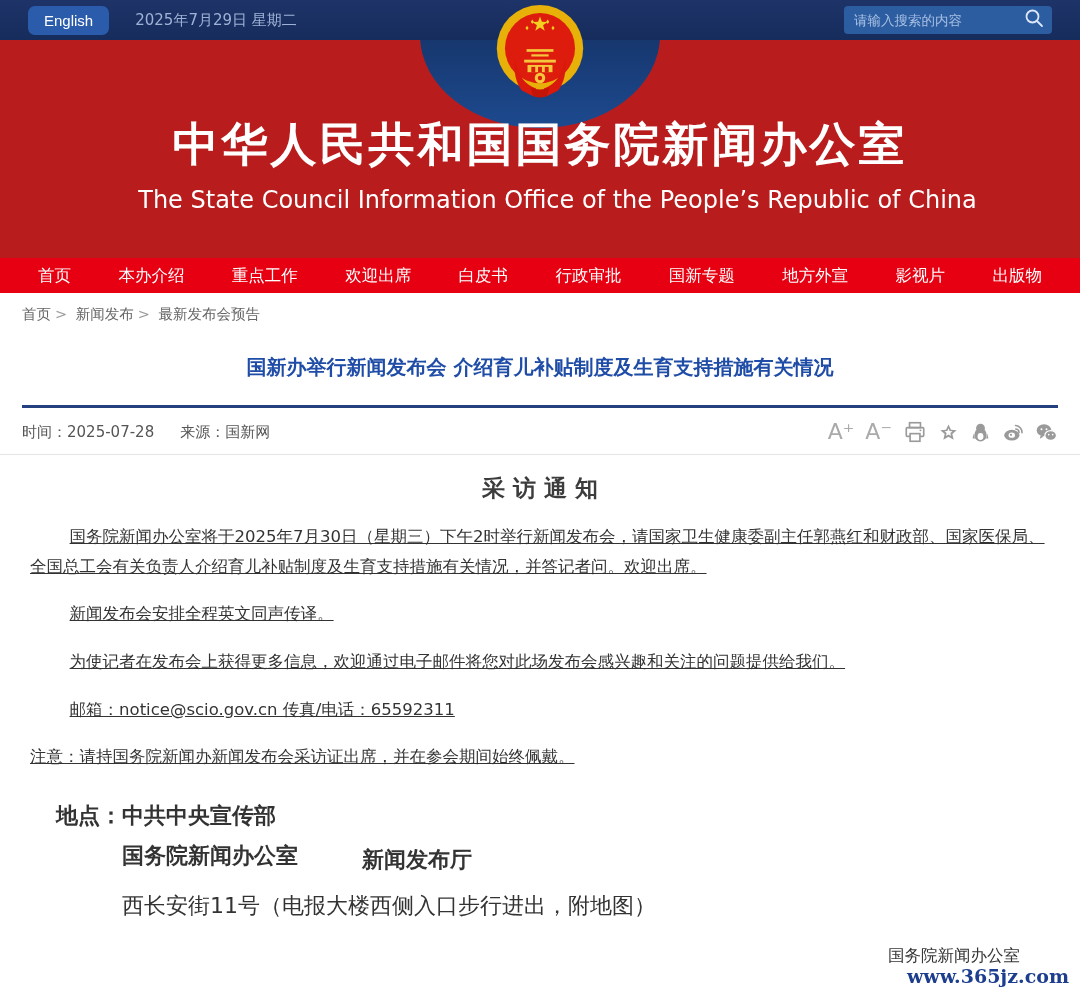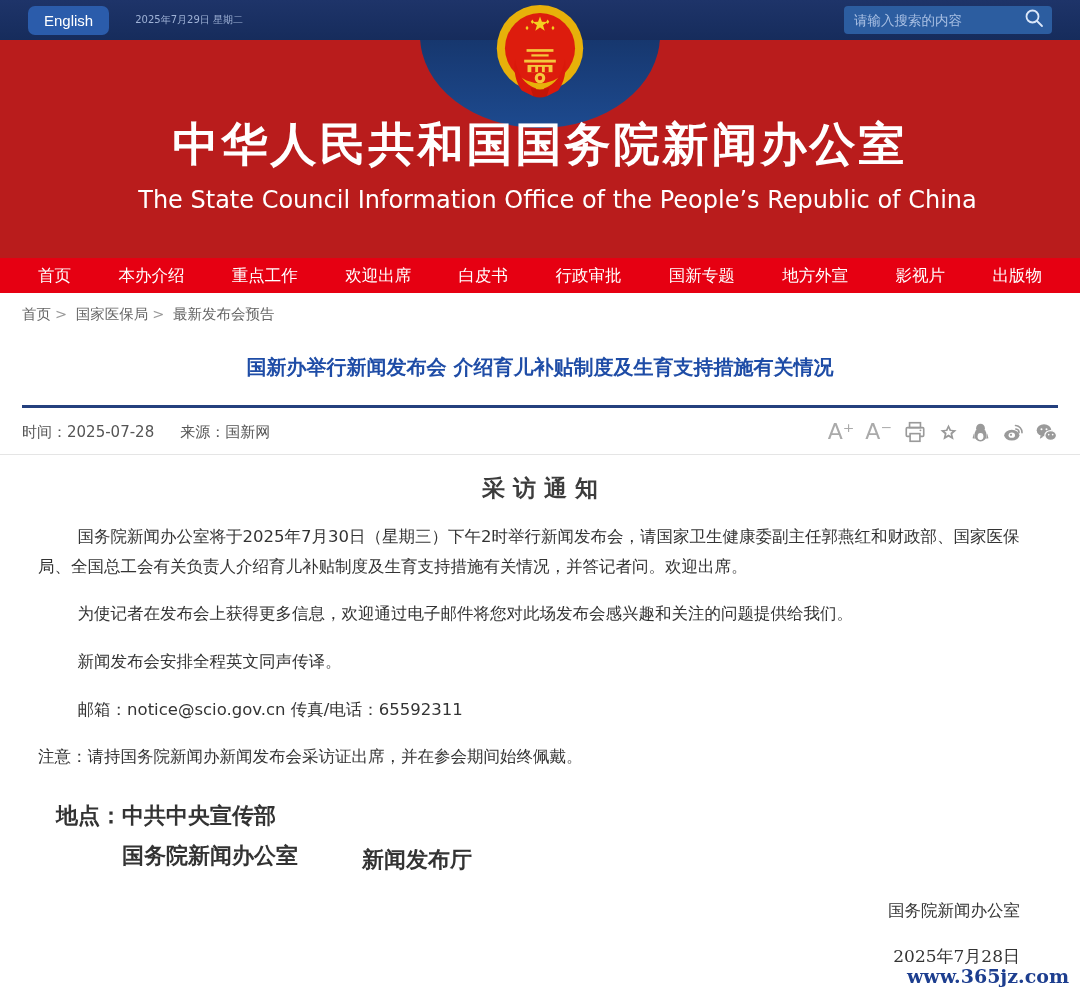--- a/index.html
+++ b/index.html
@@ -12,21 +12,21 @@
 
   
   .topbar {
     height:40px; background:linear-gradient(180deg,#1e3469,#162c5c);
     display:flex; align-items:center; padding:0 28px; position:relative; z-index:3;
   }
   .btn-english {
     background:#2b5cab; color:#fff; font-size:15px; border:none;
     border-radius:7px; padding:6px 16px; cursor:pointer;
   }
-  .topbar-date { color:#9fb2d6; font-size:10px; margin-left:26px; }
+  .topbar-date { color:#9fb2d6; font-size:15px; margin-left:26px; }
   .searchbox {
     margin-left:auto; width:208px; height:28px; background:#2c5da0;
     border-radius:4px; display:flex; align-items:center; padding:0 8px 0 10px;
   }
   .searchbox input {
     flex:1; background:transparent; border:none; outline:none;
     color:#bef264; font-size:13.5px; min-width:0;
   }
   .searchbox input::placeholder { color:#a9c0e4; }
   .search-icon { flex:0 0 auto; }
@@ -80,21 +80,21 @@
   .tools { margin-left:auto; display:flex; align-items:center; gap:11px; }
   .font-btn { color:#aaa; font-size:22px; cursor:pointer; line-height:1; }
   .tool-icon { cursor:pointer; display:inline-flex; }
 
   
   .notice-heading {
     margin:18px 0 4px; text-align:center; font-size:23px; font-weight:700;
     color:#3c3c3c;
   }
   .content { padding:0 30px; font-size:16.5px; line-height:1.8; color:#333; }
-  .content p { margin:18px 8px; }
+  .content p { margin:18px 0;text-decoration:underline; }
   .content p.indent { text-indent:2.4em; }
 
   .location { margin:20px 0 0 26px; font-size:22px; }
   .loc-main { display:flex; align-items:center; }
   .loc-left { font-weight:700; line-height:1.8; }
   .loc-indent { margin-left:3em; }
   .loc-hall { font-weight:700; margin-left:64px;margin-top:48px; }
   .loc-address { margin:6px 0 0 3em; font-weight:400; }
 
   .signoff-org { margin-top:16px; padding-right:30px; text-align:right; font-size:16.5px; }
@@ -164,21 +164,21 @@
     <span class="nav-item">白皮书</span>
     <span class="nav-item">行政审批</span>
     <span class="nav-item">国新专题</span>
     <span class="nav-item">地方外宣</span>
     <span class="nav-item">影视片</span>
     <span class="nav-item">出版物</span>
   </div>
 
   <div class="breadcrumb">
     <span class="crumb">首页</span><span class="crumb-sep">&gt;</span>
-    <span class="crumb">国家医保局</span><span class="crumb-sep">&gt;</span>
+    <span class="crumb">新闻发布</span><span class="crumb-sep">&gt;</span>
     <span class="crumb">最新发布会预告</span>
   </div>
 
   <h1 class="article-title">国新办举行新闻发布会 介绍育儿补贴制度及生育支持措施有关情况</h1>
   <hr class="rule-navy">
 
   <div class="meta-row">
     <span class="meta-item"><span class="meta-label">时间：</span><span>2025-07-28</span></span>
     <span class="meta-item"><span class="meta-label">来源：</span><span>国新网</span></span>
     <span class="tools">
@@ -227,33 +227,34 @@
             <circle cx="16.9" cy="13" r="0.8" fill="#fff"></circle>
           </svg>
       </span>
     </span>
   </div>
 
   <h2 class="notice-heading">采 访 通 知</h2>
 
   <div class="content">
     <p class="indent">国务院新闻办公室将于2025年7月30日（星期三）下午2时举行新闻发布会，请国家卫生健康委副主任郭燕红和财政部、国家医保局、全国总工会有关负责人介绍育儿补贴制度及生育支持措施有关情况，并答记者问。欢迎出席。</p>
+    <p class="indent">新闻发布会安排全程英文同声传译。</p>
     <p class="indent">为使记者在发布会上获得更多信息，欢迎通过电子邮件将您对此场发布会感兴趣和关注的问题提供给我们。</p>
-    <p class="indent">新闻发布会安排全程英文同声传译。</p>
     <p class="indent">邮箱：notice@scio.gov.cn 传真/电话：65592311</p>
     <p>注意：请持国务院新闻办新闻发布会采访证出席，并在参会期间始终佩戴。</p>
 
     <div class="location">
       <div class="loc-main">
         <div class="loc-left">
           <div><span>地点：</span><span>中共中央宣传部</span></div>
           <div class="loc-indent">国务院新闻办公室</div>
         </div>
         <div class="loc-hall">新闻发布厅</div>
       </div>
+      <div class="loc-address">西长安街11号（电报大楼西侧入口步行进出，附地图）</div>
     </div>
 
     <div class="signoff-org">国务院新闻办公室</div>
     <div class="signoff-date">2025年7月28日</div>
   </div>
 
   <div class="watermark">www.365jz.com</div>
 
 </div>
 

